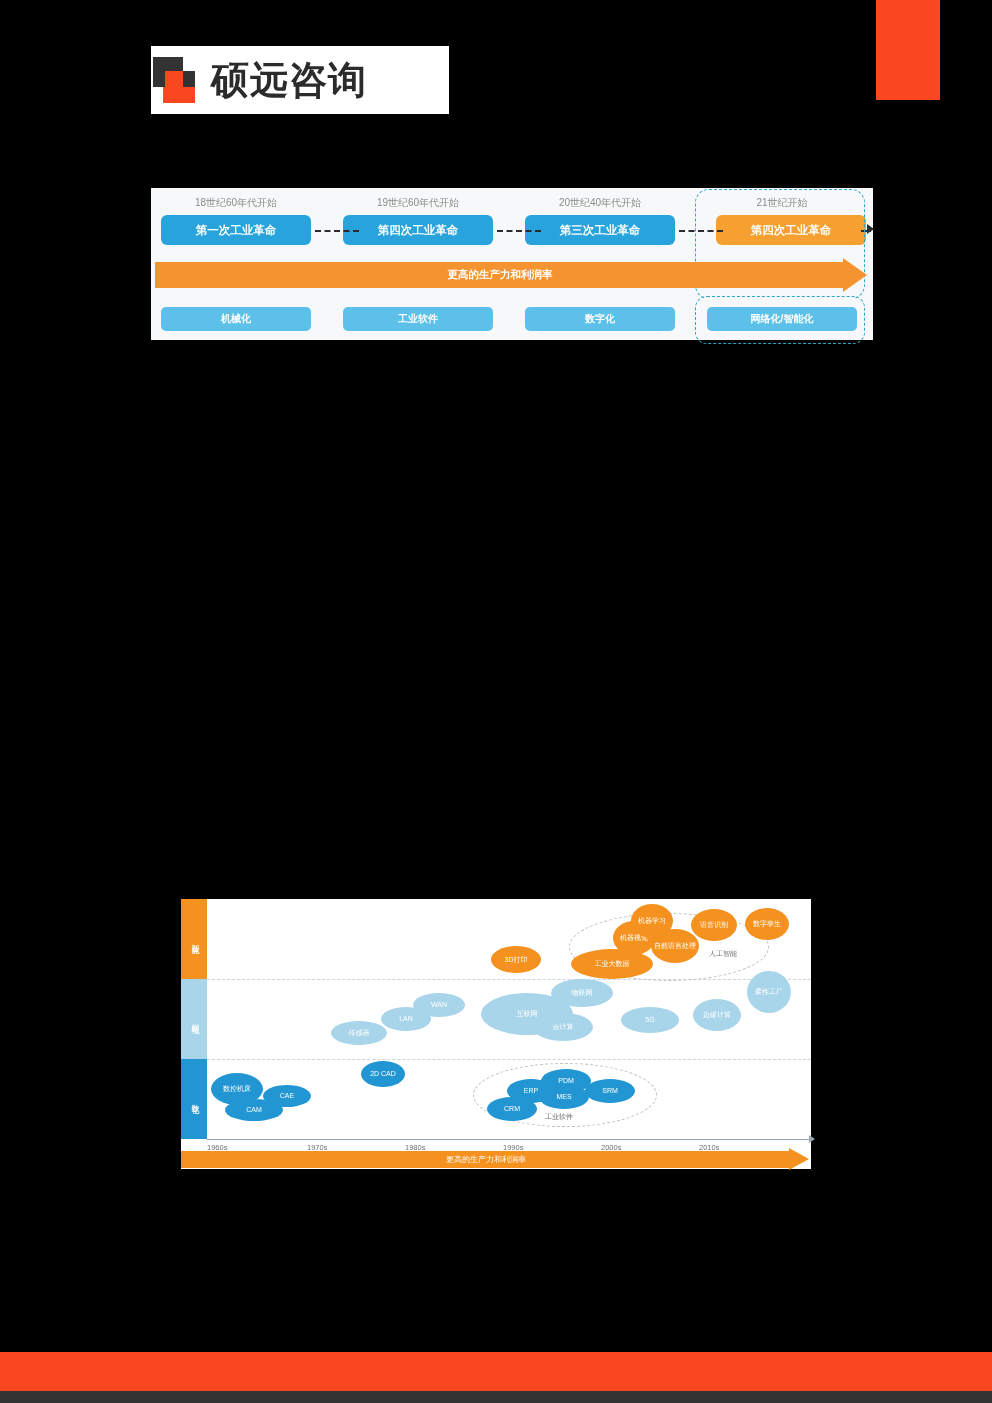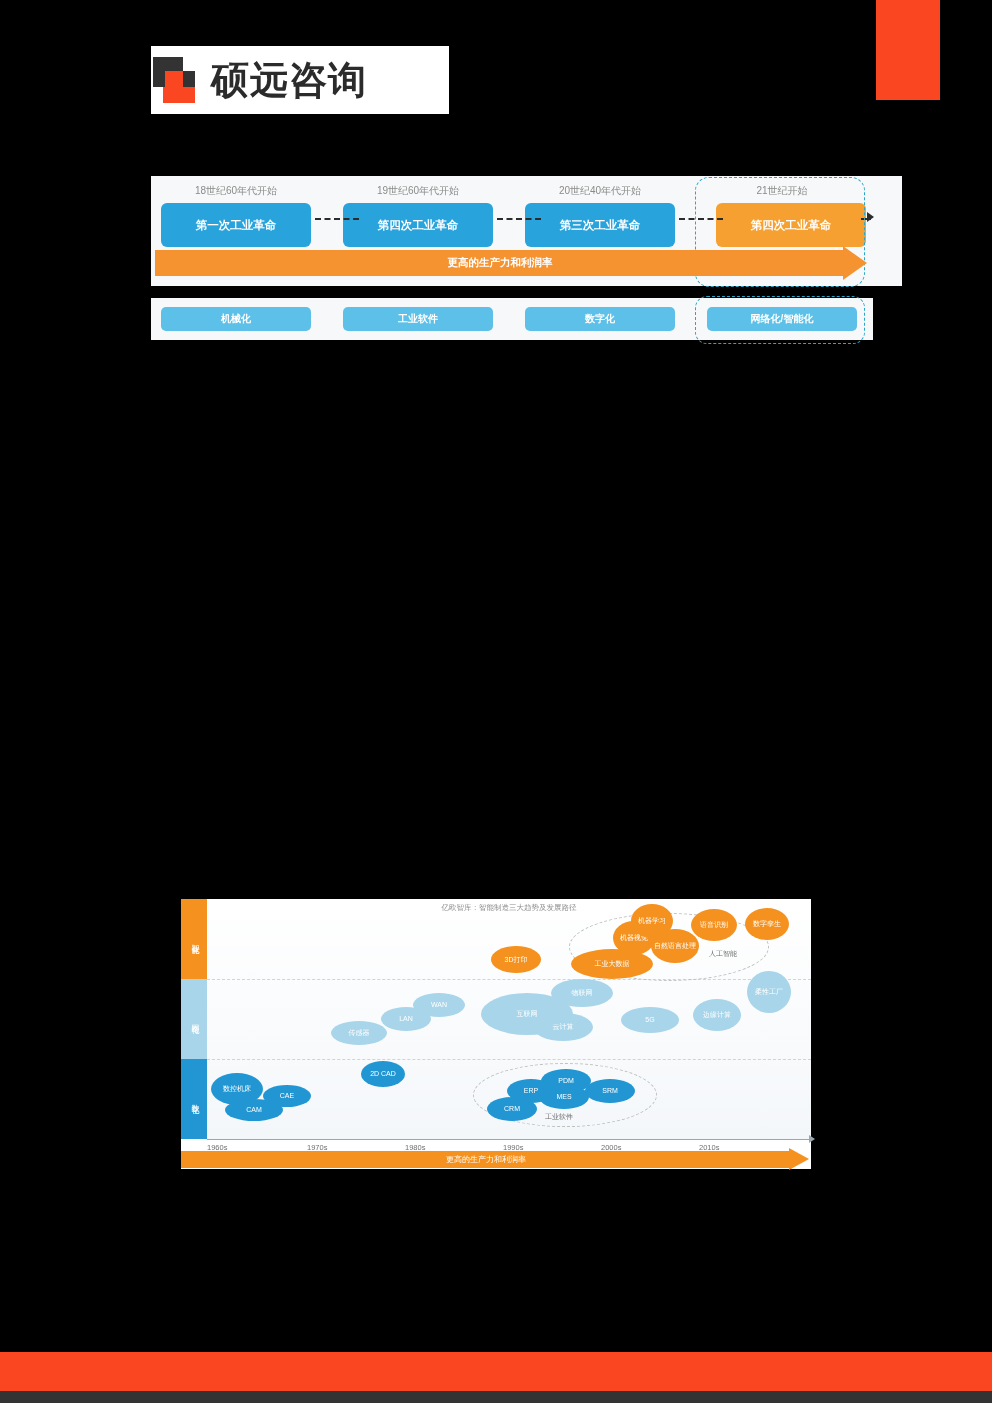--- a/index.html
+++ b/index.html
@@ -22,28 +22,28 @@
   .logo-mark .lm-a{position:absolute;left:0;top:0;width:30px;height:16px;background:#333;}
   .logo-mark .lm-b{position:absolute;left:0;top:0;width:12px;height:30px;background:#333;}
   .logo-mark .lm-c{position:absolute;left:12px;top:14px;width:22px;height:16px;background:#fa4721;}
   .logo-mark .lm-d{position:absolute;left:30px;top:14px;width:12px;height:32px;background:#333;}
   .logo-mark .lm-e{position:absolute;left:10px;top:30px;width:32px;height:16px;background:#fa4721;}
   .logo-text{font-size:38px;font-weight:bold;color:#2b2b2b;letter-spacing:1px;
         line-height:1;white-space:nowrap;}
 
   
   .fig1{position:absolute;left:151px;top:176px;width:722px;height:164px;}
-  .fig1 .panel-a{position:absolute;left:0;top:0;width:722px;height:110px;
-        background:#f7f8f9;padding-left:29px;}
+  .fig1 .panel-a{position:absolute;left:0;top:12px;width:722px;height:110px;
+        background:#f7f8f9;}
   .fig1 .panel-b{position:absolute;left:0;top:122px;width:722px;height:42px;
         background:#f7f8f9;font-weight:bold;}
 
   .era-date{position:absolute;top:8px;width:150px;text-align:center;
         font-size:10px;color:#8a8a8a;white-space:nowrap;}
-  .era-box{position:absolute;top:27px;width:150px;height:44px;border-radius:6px;
+  .era-box{position:absolute;top:27px;width:150px;height:30px;border-radius:6px;
         background:#29a3dc;color:#fff;font-size:11.5px;font-weight:bold;
         display:flex;align-items:center;justify-content:center;white-space:nowrap;}
   .era-box.is-current{background:#f5a030;margin-left:9px;}
 
   .dashstep{position:absolute;top:42px;width:44px;border-top:2px dashed #2b2b2b;}
 
   .hl-ring{position:absolute;left:544px;top:1px;width:168px;height:108px;
         border:1.5px dashed #2aa6c9;border-radius:14px;}
 
   .big-arrow{position:absolute;left:4px;top:74px;width:712px;height:26px;}
@@ -167,23 +167,20 @@
     <div class="hl-ring2"></div>
   </div>
 </div>
 
 <div class="fig2">
 
   <div class="yband smart">智能化</div>
   <div class="yband net">网络化</div>
   <div class="yband digi">数字化</div>
 
-  <div class="plot">
-    <div class="fig2-title">亿欧智库：智能制造三大趋势及发展路径</div>
-  </div>
 
   <div class="bandline" style="top:80px"></div>
   <div class="bandline" style="top:160px"></div>
 
   <div class="cluster" style="left:388px;top:14px;width:198px;height:66px;"></div>
   <div class="cluster-label" style="left:528px;top:50px">人工智能</div>
 
   <div class="cluster" style="left:292px;top:164px;width:182px;height:62px;"></div>
   <div class="cluster-label" style="left:364px;top:213px">工业软件</div>
 

